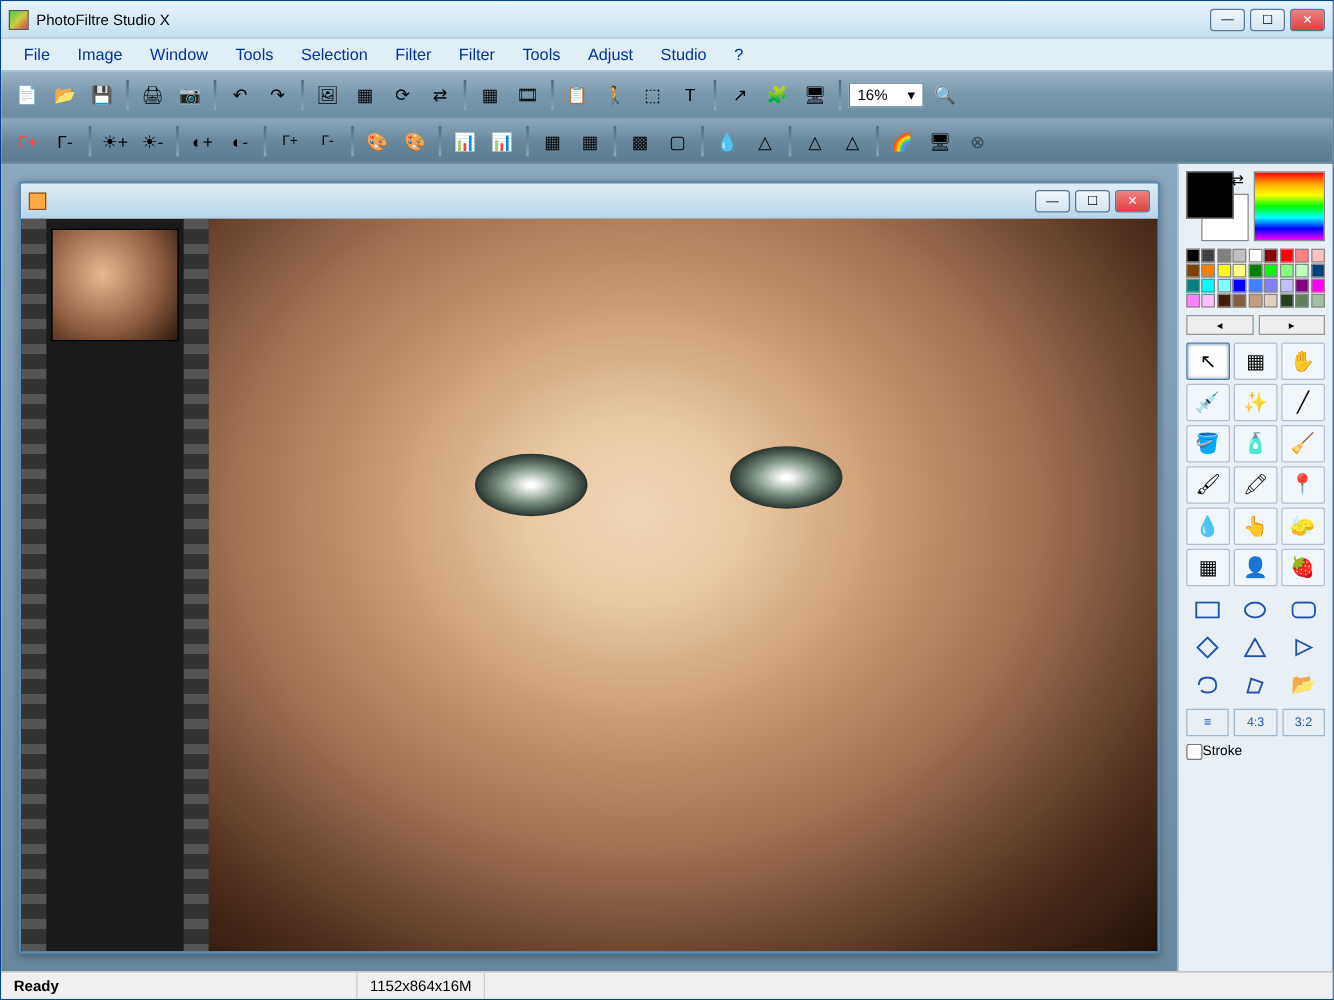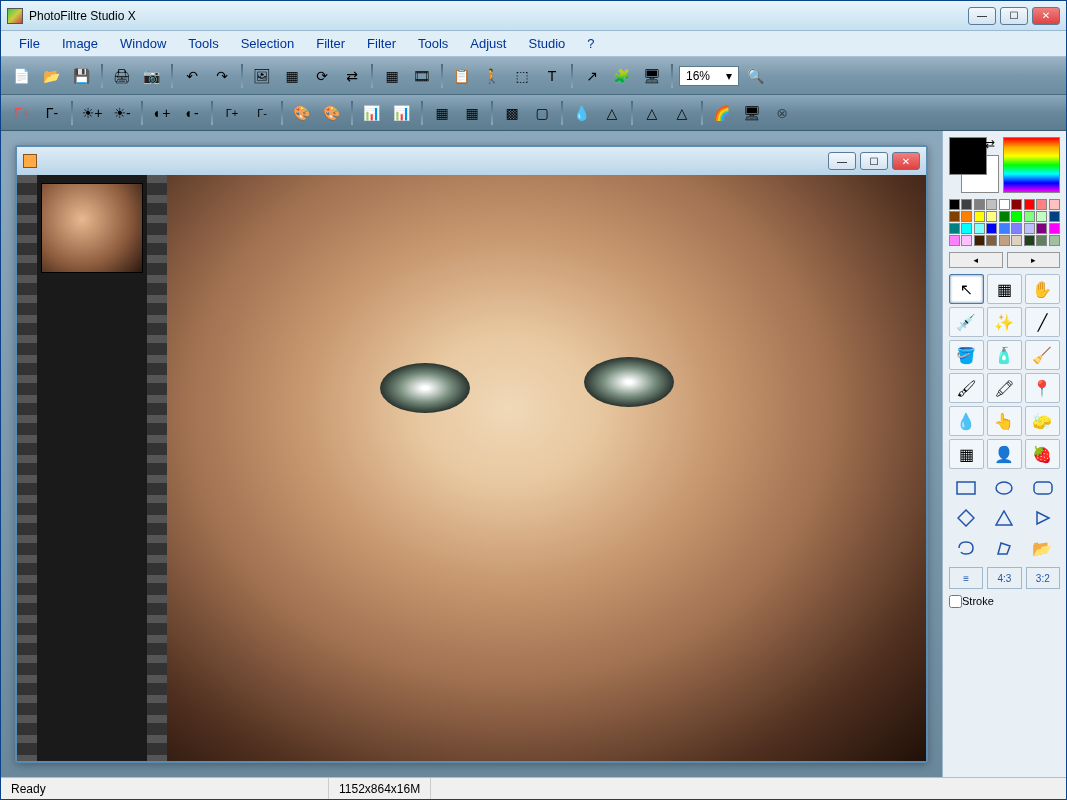--- a/index.html
+++ b/index.html
@@ -46,21 +46,21 @@
 .tool-grid { display: grid; grid-template-columns: repeat(3, 1fr); gap: 3px; }
 .tool-grid .tool { height: 30px; border: 1px solid #b0c0d0; background: #f0f6fa; display:flex; align-items:center; justify-content:center; font-size:16px; cursor:pointer; border-radius:2px; }
 .tool.active { border-color:#4a7aaa; background:#fff; box-shadow: inset 0 0 3px #4a7aaa; }
 .shape-grid { display: grid; grid-template-columns: repeat(3, 1fr); gap: 4px; }
 .shape-grid .shape { height: 26px; display:flex; align-items:center; justify-content:center; cursor:pointer; }
 .ratio-grid { display:flex; gap:4px; }
 .ratio-grid .ratio { flex:1; height:22px; border:1px solid #a0b8cc; font-size:10px; display:flex; align-items:center; justify-content:center; cursor:pointer; color:#2255aa; }
 .stroke-row { display:flex; align-items:flex-start; gap:0; font-size:11px; }
 .statusbar { height: 22px; background: #f0f0f0; border-top: 1px solid #bbb; display:flex; align-items:center; font-size:12px; }
 .status-cell { padding: 0 10px; border-right: 1px solid #ccc; height:100%; display:flex; align-items:center; }
-.status-cell:first-child { width: 328px; }
+.status-cell:first-child { width: 285px; font-weight: bold; }
 svg { display:block; }
 </style>
 </head>
 <body>
 
 <div class="window">
   <div class="titlebar">
     <div class="app-icon"></div>
     <div class="title">PhotoFiltre Studio X</div>
     <div class="win-controls">

